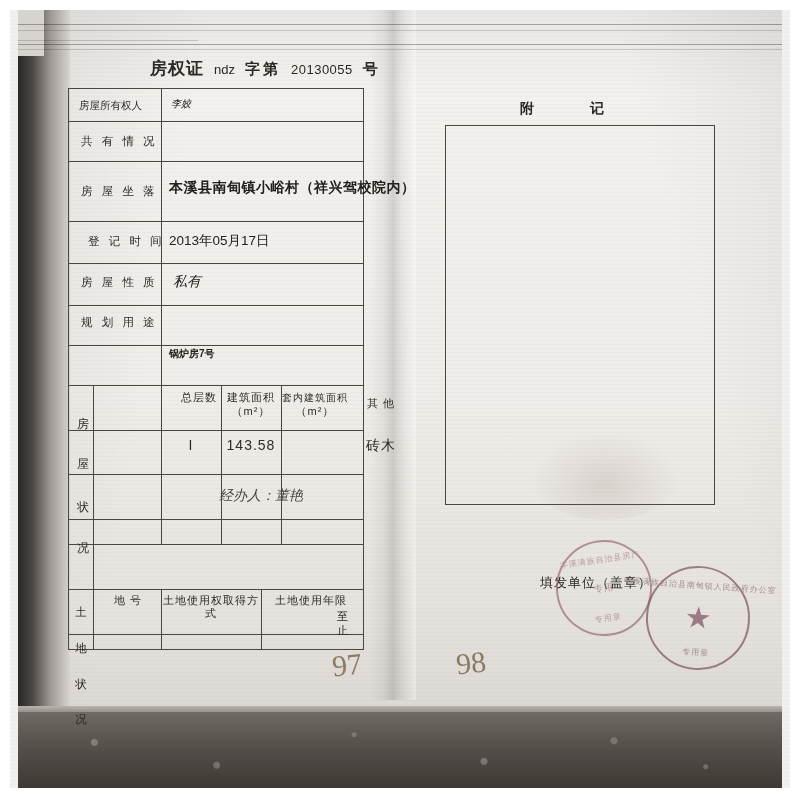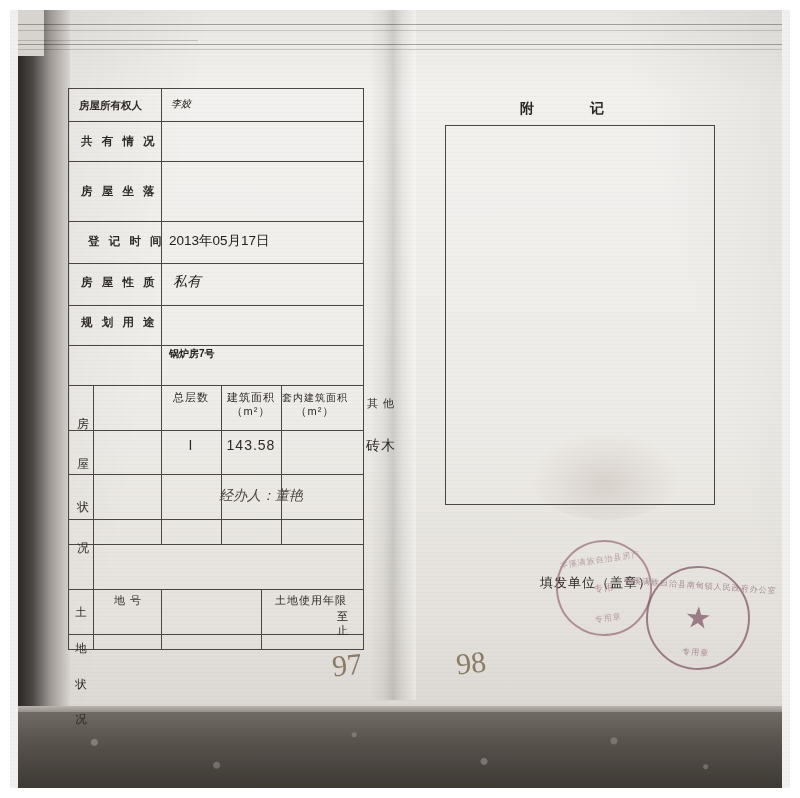--- a/index.html
+++ b/index.html
@@ -166,21 +166,20 @@
   }
   .hline { position: absolute; left: 0; width: 100%; height: 1px; background: #4a4642; }
   .vline { position: absolute; top: 0; width: 1px; background: #4a4642; }
 
   .cell-label {
     position: absolute;
     font-size: 11.5px;
     letter-spacing: 3px;
     color: #2e2a27;
     white-space: nowrap;
-    font-weight: bold;
   }
   .cell-value {
     position: absolute;
     font-size: 13px;
     color: #23201d;
     white-space: nowrap;
   }
   .hand {
     font-family: "Liberation Serif", serif;
     font-style: italic;
@@ -298,20 +297,27 @@
   <div id="smudge"></div>
 
   <div class="ruleline" style="left:18px; top:24px; width:764px;"></div>
   <div class="ruleline light" style="left:18px; top:30px; width:764px;"></div>
   <div class="ruleline" style="left:18px; top:44px; width:764px;"></div>
   <div class="ruleline light" style="left:18px; top:49px; width:764px;"></div>
   <div class="ruleline light" style="left:18px; top:40px; width:180px;"></div>
 
   <div id="content">
 
+    <div class="abs" id="title-row">
+      <span class="t-main">房权证</span>
+      <span class="t-code">ndz</span>
+      <span class="t-zi">字第</span>
+      <span class="t-num">20130055</span>
+      <span class="t-hao">号</span>
+    </div>
 
     <div class="abs" id="ltable">
 
       <div class="hline" style="top:32px;"></div>
       <div class="hline" style="top:72px;"></div>
       <div class="hline" style="top:132px;"></div>
       <div class="hline" style="top:174px;"></div>
       <div class="hline" style="top:216px;"></div>
       <div class="hline" style="top:256px;"></div>
       <div class="hline" style="top:296px;"></div>
@@ -331,48 +337,50 @@
       <div class="vline" style="left:92px; top:500px; height:61px;"></div>
       <div class="vline" style="left:192px;top:500px; height:61px;"></div>
 
       <div class="cell-label" style="left:10px; top:10px;  letter-spacing:0px; font-size:10.5px;">房屋所有权人</div>
       <div class="cell-value hand" style="left:102px; top:8px; font-size:10px;">李姣</div>
 
       <div class="cell-label" style="left:12px; top:45px;">共 有 情 况</div>
       <div class="cell-value" style="left:102px; top:45px;"></div>
 
       <div class="cell-label" style="left:12px; top:95px;">房 屋 坐 落</div>
+      <div class="cell-value" style="left:100px; top:90px; font-size:14px; font-weight:600; letter-spacing:0.5px;">本溪县南甸镇小峪村（祥兴驾校院内）</div>
 
       <div class="cell-label" style="left:12px; top:145px;margin-left:7px;">登 记 时 间</div>
       <div class="cell-value" style="left:100px; top:143px; font-size:13.5px;">2013年05月17日</div>
 
       <div class="cell-label" style="left:12px; top:186px;">房 屋 性 质</div>
       <div class="cell-value hand" style="left:104px; top:184px; font-size:14px;">私有</div>
 
       <div class="cell-label" style="left:12px; top:226px;text-align:center;">规 划 用 途</div>
       <div class="cell-value" style="left:100px; top:258px; font-size:10px; font-weight:600;">锅炉房7号</div>
 
       <div class="vlabel" style="left:5px; top:318px; height:150px; letter-spacing:14px;">房 屋 状 况</div>
 
-      <div class="sub-head" style="left:92px; top:302px; width:60px;">总层数</div>
+      <div class="sub-head" style="left:92px; top:302px; width:60px;padding-left:8px;">总层数</div>
       <div class="sub-head" style="left:152px; top:302px; width:60px;">建筑面积</div>
       <div class="sub-head" style="left:152px; top:316px; width:60px;">（m²）</div>
       <div class="sub-head" style="left:212px; top:302px; width:68px; font-size:10px;">套内建筑面积</div>
       <div class="sub-head" style="left:212px; top:316px; width:68px;">（m²）</div>
       <div class="sub-head" style="left:282px; top:308px; width:60px;">其  他</div>
 
       <div class="sub-head" style="left:92px; top:350px; width:60px; font-size:14px;">I</div>
       <div class="sub-head" style="left:150px; top:350px; width:64px; font-size:14px;">143.58</div>
       <div class="sub-head" style="left:212px; top:350px; width:68px; font-size:14px;"></div>
       <div class="sub-head" style="left:282px; top:350px; width:60px; font-size:14px;">砖木</div>
 
       <div class="cell-value hand" style="left:150px; top:398px; font-size:14px; color:#4a443d;">经办人：董艳</div>
 
       <div class="vlabel" style="left:4px; top:508px; height:120px; letter-spacing:12px; font-size:11.5px;">土 地 状 况</div>
       <div class="sub-head" style="left:26px; top:505px; width:66px; font-size:11px;">地 号</div>
+      <div class="sub-head" style="left:92px; top:505px; width:100px; font-size:11px;">土地使用权取得方式</div>
       <div class="sub-head" style="left:192px; top:505px; width:100px; font-size:11px;">土地使用年限</div>
 
       <div class="cell-value" style="left:268px; top:520px; font-size:11px;">至</div>
       <div class="cell-value" style="left:268px; top:534px; font-size:11px;">止</div>
     </div>
 
     <div class="abs" id="rlabel-fu">附 记</div>
     <div class="abs" id="rbox"></div>
     <div class="abs" id="issuer">填发单位（盖章）</div>
 

